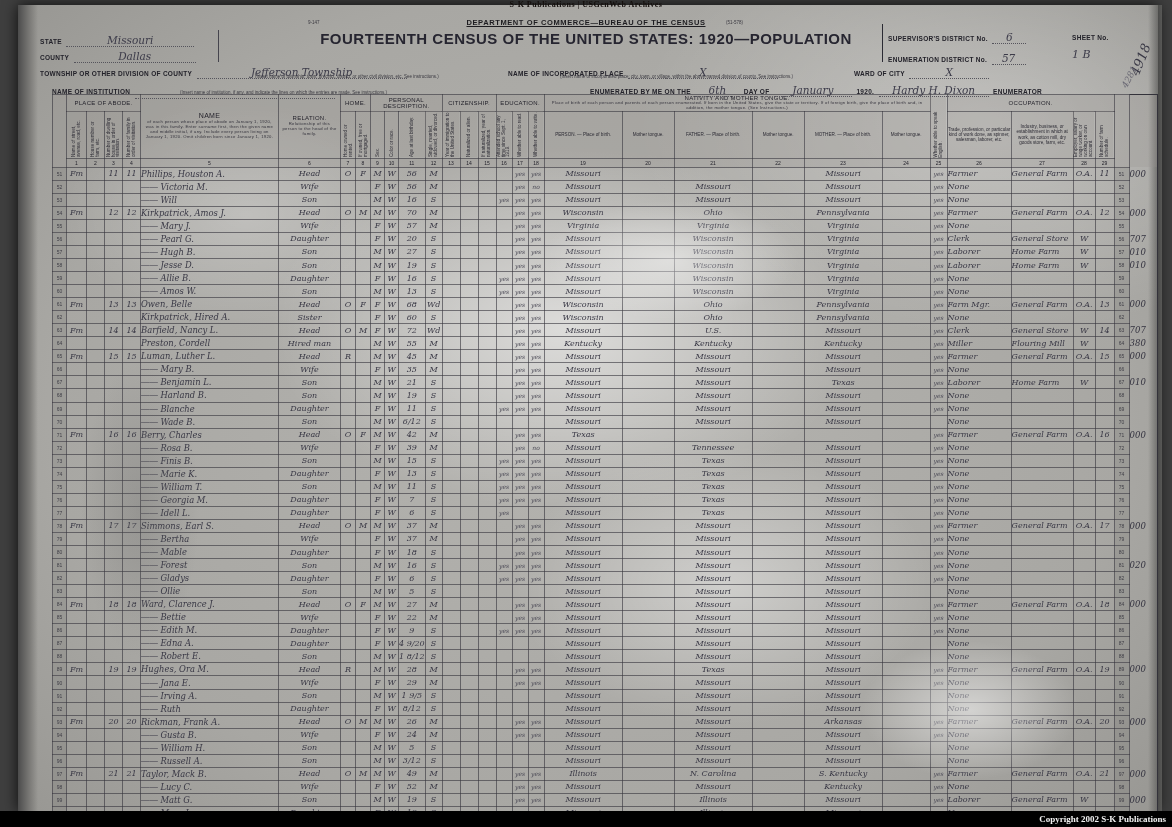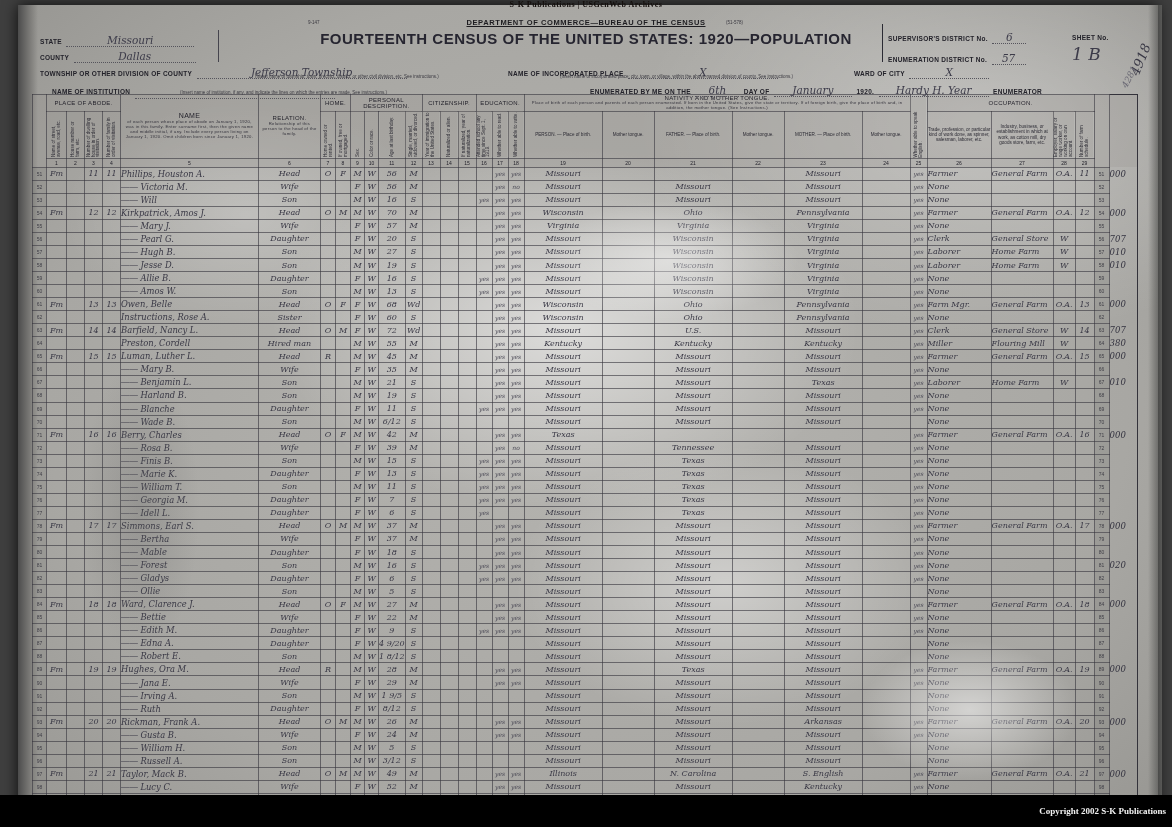--- a/index.html
+++ b/index.html
@@ -8,21 +8,21 @@
     background:#3f3f3f;
     font-family:"Liberation Sans",sans-serif;
     -webkit-font-smoothing:antialiased;
   }
   
   .top-label{
     position:absolute;top:0;left:0;width:100%;height:10px;text-align:center;
     font:bold 8px "Liberation Serif",serif;color:#15100e;letter-spacing:.5px;z-index:30;
   }
   .bottom-bar{
-    position:absolute;left:0;bottom:0;width:100%;height:32px;background:#000;z-index:30;
+    position:absolute;left:0;bottom:0;width:100%;height:16px;background:#000;z-index:30;
     display:flex;align-items:center;justify-content:flex-end;
   }
   .bottom-bar span{font:bold 9px "Liberation Serif",serif;color:#f2f2f2;margin-right:6px;}
   
   .paper{
     position:absolute;left:18px;top:5px;width:1140px;height:806px;
     background:
       radial-gradient(ellipse 420px 260px at 48% 40%, rgba(255,255,255,.55), rgba(255,255,255,0) 70%),
       radial-gradient(ellipse 300px 200px at 62% 72%, rgba(255,255,255,.4), rgba(255,255,255,0) 70%),
       radial-gradient(ellipse 260px 160px at 20% 26%, rgba(255,255,255,.25), rgba(255,255,255,0) 70%),
@@ -42,21 +42,21 @@
   .tiny{font:4.5px "Liberation Sans",sans-serif;color:#3a3940;letter-spacing:0;}
   .hw{font:italic 10.5px "DejaVu Serif",serif;color:#3c3b49;}
   .dotted{border-bottom:1px dotted #55545c;display:inline-block;text-align:center;}
   .sd-box{position:absolute;left:882px;top:24px;width:180px;height:38px;
     border-left:1.5px solid #2a2a33;padding-left:5px;z-index:10;}
   .sd-box .row{margin-top:3px;}
   .corner-num{position:absolute;transform:rotate(-68deg);font:italic 13px "DejaVu Serif",serif;color:#3a3946;z-index:11;}
   .corner-num2{position:absolute;transform:rotate(-62deg);font:italic 9px "DejaVu Serif",serif;color:#6a6974;z-index:11;}
   
   table.census{
-    position:absolute;left:32px;top:94px;z-index:9;
+    position:absolute;left:52px;top:94px;z-index:9;
     border-collapse:collapse;table-layout:fixed;
     border:1.6px solid #33323a;
   }
   .census td,.census th{
     border:1px solid rgba(55,54,62,.62);
     padding:0;margin:0;overflow:hidden;vertical-align:middle;
     font-weight:normal;
   }
   .census thead td{background:rgba(150,149,145,.25);}
   .grp{font:bold 6px "Liberation Sans",sans-serif;text-align:center;color:#201f28;letter-spacing:.3px;}
@@ -107,21 +107,21 @@
     <span class="lbl">SUPERVISOR'S DISTRICT No.</span>
     <span class="hw dotted" style="width:34px;">6</span>
   </div>
   <div class="row">
     <span class="lbl">ENUMERATION DISTRICT No.</span>
     <span class="hw dotted" style="width:34px;">57</span>
   </div>
 </div>
 <div class="ph" style="left:1072px;top:26px;">
   <span class="lbl">SHEET No.</span><br>
-  <span class="hw" style="font-size:17px;">1 B</span>
+  <span class="hw" style="font-size:11px;">1 B</span>
 </div>
 <div class="corner-num" style="left:1124px;top:52px;">4918</div>
 <div class="corner-num2" style="left:1118px;top:72px;">4281</div>
 
 <div class="ph" style="left:40px;top:62px;">
   <span class="lbl">TOWNSHIP OR OTHER DIVISION OF COUNTY</span>
   <span class="hw dotted" style="width:210px;">Jefferson Township</span>
 </div>
 <div class="ph tiny" style="left:255px;top:74px;">(Insert name of township, town, precinct, district, or other civil division, etc. See instructions.)</div>
 
@@ -140,21 +140,21 @@
   <span class="dotted" style="width:200px;">&nbsp;</span>
 </div>
 <div class="ph tiny" style="left:180px;top:90px;">(Insert name of institution, if any, and indicate the lines on which the entries are made. See instructions.)</div>
 
 <div class="ph" style="left:590px;top:80px;">
   <span class="lbl">ENUMERATED BY ME ON THE</span>
   <span class="hw dotted" style="width:44px;">6th</span>
   <span class="lbl">DAY OF</span>
   <span class="hw dotted" style="width:78px;">January</span>
   <span class="lbl">1920.</span>
-  <span class="hw dotted" style="width:110px;">Hardy H. Year</span>
+  <span class="hw dotted" style="width:110px;">Hardy H. Dixon</span>
   <span class="lbl">ENUMERATOR</span>
 </div>
 
 <table class="census">
   <colgroup>
       <col style="width: 14px;">
       <col style="width: 20px;">
       <col style="width: 18px;">
       <col style="width: 18px;">
       <col style="width: 18px;">
@@ -645,21 +645,21 @@
         <td class="c-hw c-ctr">13</td>
         <td class="lnno">61</td>
         <td class="c-code">000</td>
       </tr>
       <tr>
         <td class="lnno">62</td>
         <td class="c-hw c-ctr"></td>
         <td class="c-hw c-ctr"></td>
         <td class="c-hw c-ctr"></td>
         <td class="c-hw c-ctr"></td>
-        <td class="c-hw c-name">Instructions, Rose A.</td>
+        <td class="c-hw c-name">Kirkpatrick, Hired A.</td>
         <td class="c-hw c-ctr">Sister</td>
         <td class="c-hw c-ctr"></td>
         <td class="c-hw c-ctr"></td>
         <td class="c-hw c-ctr">F</td>
         <td class="c-hw c-ctr">W</td>
         <td class="c-hw c-ctr">60</td>
         <td class="c-hw c-ctr">S</td>
         <td class="c-hw c-ctr"></td>
         <td class="c-hw c-ctr"></td>
         <td class="c-hw c-ctr"></td>
@@ -1853,21 +1853,21 @@
         <td class="c-hw c-ctr"></td>
         <td class="c-hw c-ctr"></td>
         <td class="c-hw c-ctr"></td>
         <td class="c-yes"></td>
         <td class="c-yes">yes</td>
         <td class="c-yes">yes</td>
         <td class="c-hw c-ctr">Illinois</td>
         <td class="c-hw c-ctr"></td>
         <td class="c-hw c-ctr">N. Carolina</td>
         <td class="c-hw c-ctr"></td>
-        <td class="c-hw c-ctr">S. English</td>
+        <td class="c-hw c-ctr">S. Kentucky</td>
         <td class="c-hw c-ctr"></td>
         <td class="c-yes">yes</td>
         <td class="c-hw">Farmer</td>
         <td class="c-hw">General Farm</td>
         <td class="c-hw c-ctr">O.A.</td>
         <td class="c-hw c-ctr">21</td>
         <td class="lnno">97</td>
         <td class="c-code">000</td>
       </tr>
       <tr>

